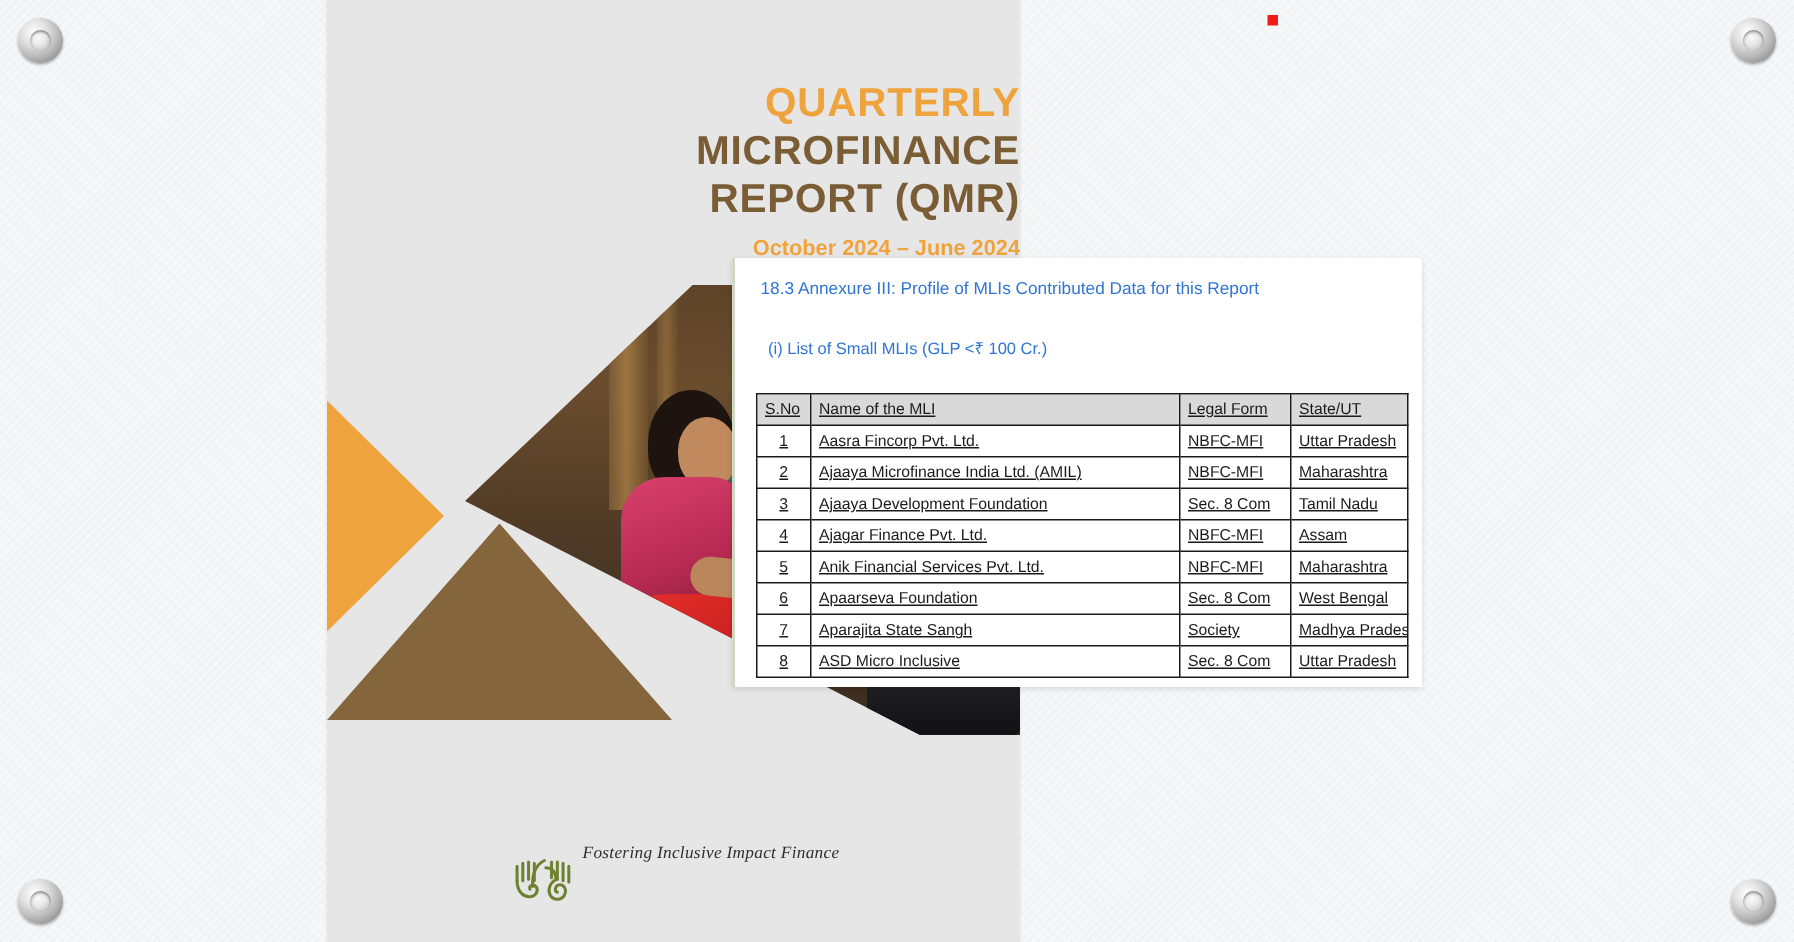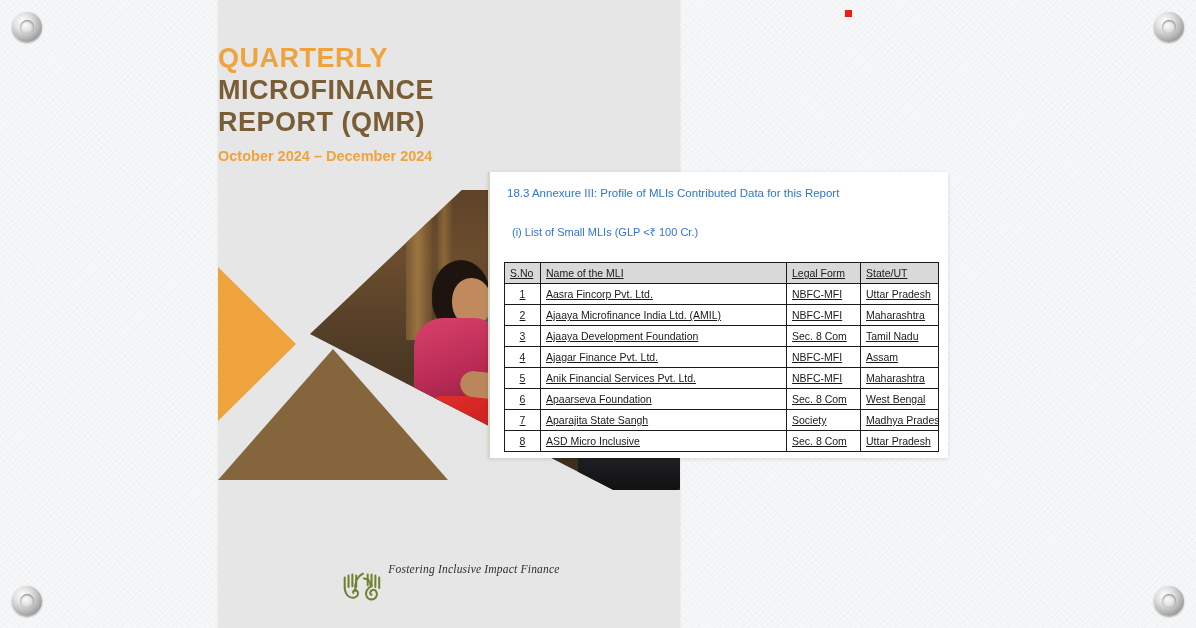--- a/index.html
+++ b/index.html
@@ -67,23 +67,23 @@
     left: 218px; top: 0px;
     width: 462px; height: 628px;
     background: #e6e6e6;
     overflow: hidden;
     box-shadow: 0 0 2px rgba(0,0,0,0.10);
   }
 
   
   #title-block {
     position: absolute;
-    left: 0; top: 42px;
+    left: 0; top: 52px;
     width: 462px;
-    text-align: left;
+    text-align: right;
   }
   .t-line1 {
     font-size: 27px; font-weight: bold; letter-spacing: 0.5px;
     color: #efa33c; line-height: 32px;
   }
   .t-line2, .t-line3 {
     font-size: 27px; font-weight: bold; letter-spacing: 0.5px;
     color: #7a5c35; line-height: 32px;
   }
   .t-dates {
@@ -305,21 +305,21 @@
   <div class="grommet" id="grommet-br"></div>
 
   <div id="red-dot"></div>
 
   <div id="slide">
 
     <div id="title-block">
       <div class="t-line1">QUARTERLY</div>
       <div class="t-line2">MICROFINANCE</div>
       <div class="t-line3">REPORT (QMR)</div>
-      <div class="t-dates">October 2024 – December 2024</div>
+      <div class="t-dates">October 2024 – June 2024</div>
     </div>
 
     <div id="artwork">
       <div id="art-orange"></div>
       <div id="art-brown"></div>
       <div id="art-brown-sliver"></div>
 
       <div id="art-photo">
         <div id="photo-inner">
           <div class="ph-pillar" id="ph-pillar-1"></div>

